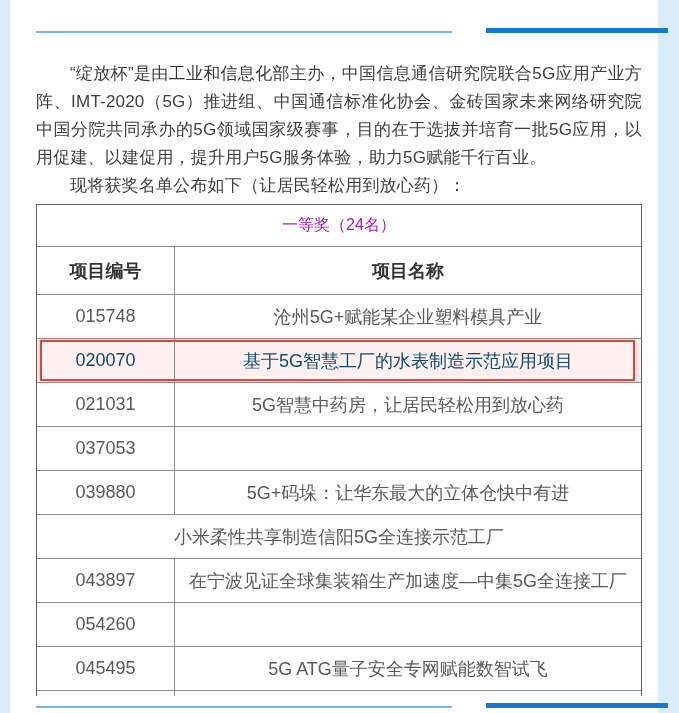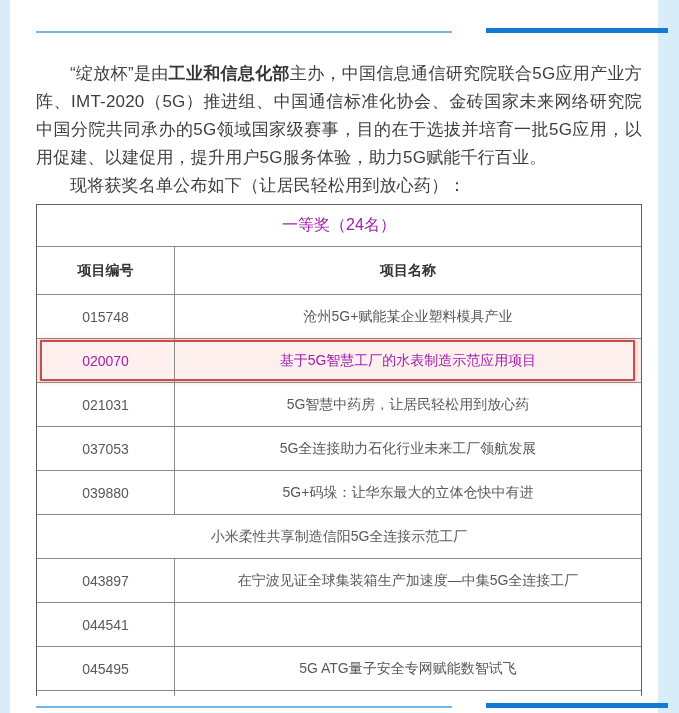--- a/index.html
+++ b/index.html
@@ -28,46 +28,46 @@
     position: absolute; left: 450px; top: 0;
     width: 182px; height: 5px; background: #1479d2;
   }
   
   .intro-wrap { position: absolute; left: 26px; top: 60px; width: 606px; }
   .intro {
     font-size: 17px; line-height: 28px; color: #3e3e3e;
     text-indent: 2em; text-align: justify;
     letter-spacing: 0.2px;
   }
-  .intro b { font-weight: bold; color: #353535; }
+  .intro b { font-weight: normal; color: #353535; }
   
   .award-table {
     position: absolute; left: 26px; top: 204px; width: 606px;
     border: 1px solid #606060; border-bottom: none;
     background: #fff;
   }
   .t-row { display: flex; border-top: 1px solid #8a8a8a; }
   .t-row:first-child { border-top: none; }
   .cell {
     display: flex; align-items: center; justify-content: center;
-    text-align: center; font-size: 14px; color: #595959;
+    text-align: center; font-size: 18px; color: #595959;
     padding: 0 6px;
   }
   .col1 { width: 138px; border-right: 1px solid #8a8a8a; flex: none; }
   .col2 { flex: 1; }
   .full { flex: 1; }
   .title-row { height: 41px; }
   .title-row .cell { font-size: 16px; font-weight: normal; color: #a21caf; }
   .header-row { height: 48px; }
   .header-row .cell { font-weight: bold; color: #333333; }
   .data-row { height: 44px; }
   .stub-row { height: 6px; }
   
   .data-row.highlight { position: relative; background: #fdf0ef; }
-  .data-row.highlight .cell { color: #a21caf; }
+  .data-row.highlight .cell { color: #0c4a6e; }
   .highlight-box {
     position: absolute; left: 3px; right: 6px; top: 1px; bottom: 1px;
     border: 2px solid #c4504b;
     box-shadow: 0 0 5px rgba(221, 110, 105, 0.55);
     pointer-events: none;
   }
 </style>
 </head>
 <body>
 
@@ -105,39 +105,38 @@
       <div class="highlight-box"></div>
     </div>
 
     <div class="t-row data-row">
       <div class="cell col1">021031</div>
       <div class="cell col2">5G智慧中药房，让居民轻松用到放心药</div>
     </div>
 
     <div class="t-row data-row">
       <div class="cell col1">037053</div>
-      <div class="cell col2">5G全连接助力石化行业未来工厂领航发展</div>
     </div>
 
     <div class="t-row data-row">
       <div class="cell col1">039880</div>
       <div class="cell col2">5G+码垛：让华东最大的立体仓快中有进</div>
     </div>
 
     <div class="t-row data-row">
       <div class="cell col2">小米柔性共享制造信阳5G全连接示范工厂</div>
     </div>
 
     <div class="t-row data-row">
       <div class="cell col1">043897</div>
       <div class="cell col2">在宁波见证全球集装箱生产加速度—中集5G全连接工厂</div>
     </div>
 
     <div class="t-row data-row">
-      <div class="cell col1">044541</div>
+      <div class="cell col1">054260</div>
     </div>
 
     <div class="t-row data-row">
       <div class="cell col1">045495</div>
       <div class="cell col2">5G ATG量子安全专网赋能数智试飞</div>
     </div>
 
     <div class="t-row stub-row">
       <div class="cell col1"></div>
       <div class="cell col2"></div>

